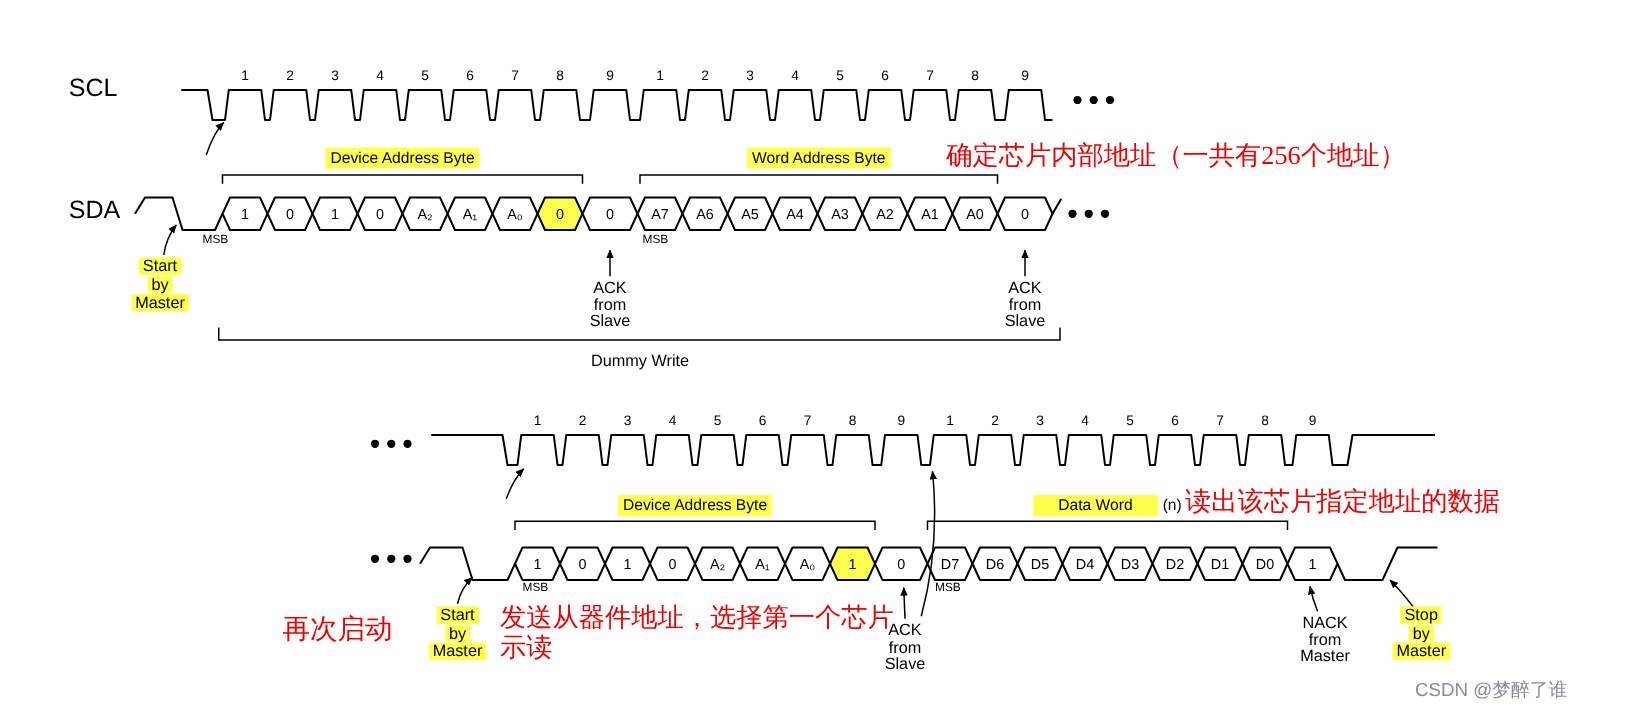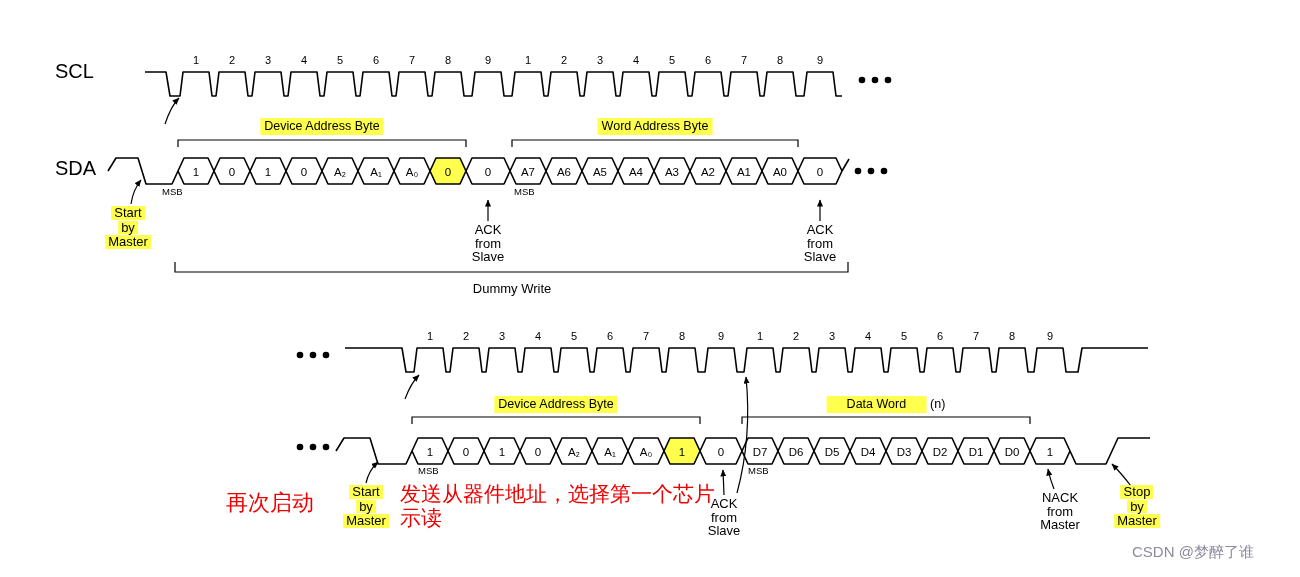--- a/index.html
+++ b/index.html
@@ -176,20 +176,21 @@
       <circle cx="313" cy="447" r="3.3" fill="#000"></circle>
       <circle cx="326" cy="447" r="3.3" fill="#000"></circle>
     </svg>
 
 
   <div class="sig" style="left:55px;top:60px">SCL</div>
   <div class="sig" style="left:55px;top:157px">SDA</div>
 
   <div class="hl-label" style="left:322px;top:118px">Device Address Byte</div>
   <div class="hl-label" style="left:655px;top:118px">Word Address Byte</div>
+  <div class="ann" style="left:757px;top:110px;font-size:21px">确定芯片内部地址（一共有256个地址）</div>
 
   <div class="msb" style="left:162px;top:186px">MSB</div>
   <div class="msb" style="left:514px;top:186px">MSB</div>
 
 
   <div class="stack" style="left:128px;top:206px">
     <span class="chip">Start</span>
     <span class="chip">by</span>
     <span class="chip">Master</span>
   </div>
@@ -205,20 +206,21 @@
     <span>Slave</span>
   </div>
 
   <div class="center-label" style="left:512px;top:281px">Dummy Write</div>
 
   <div class="hl-label" style="left:556px;top:396px">Device Address Byte</div>
   <div class="dw-row" style="left:886px;top:396px">
     <span class="hl">Data Word</span>
     <span>(n)</span>
   </div>
+  <div class="ann" style="left:948px;top:387px;font-size:21px">读出该芯片指定地址的数据</div>
 
   <div class="msb" style="left:418px;top:465px">MSB</div>
   <div class="msb" style="left:748px;top:465px">MSB</div>
 
   <div class="ann" style="left:226px;top:488px;font-size:22px">再次启动</div>
   <div class="ann" style="left:400px;top:480px;font-size:21px">发送从器件地址，选择第一个芯片</div>
   <div class="ann" style="left:400px;top:504px;font-size:21px">示读</div>
 
   <div class="stack" style="left:366px;top:485px">
     <span class="chip">Start</span>

